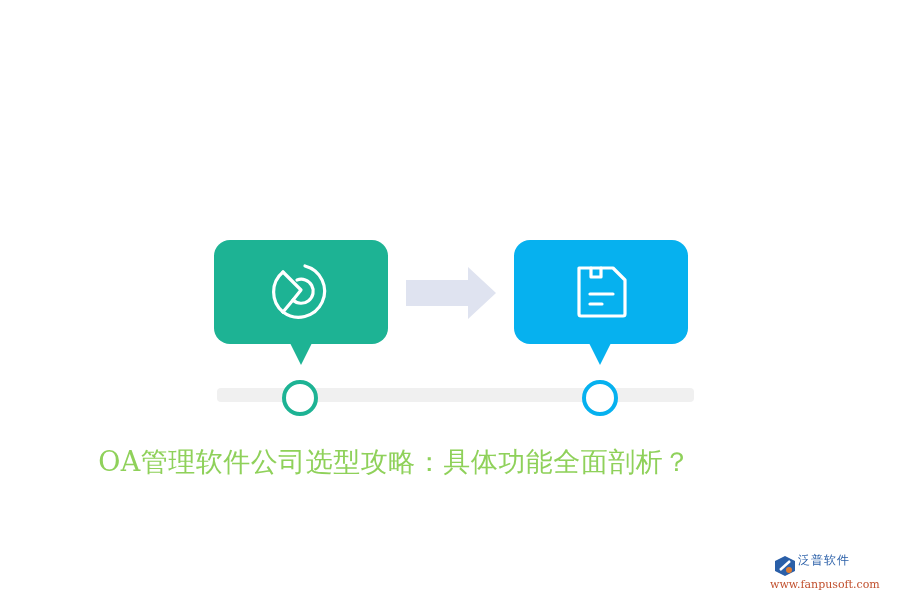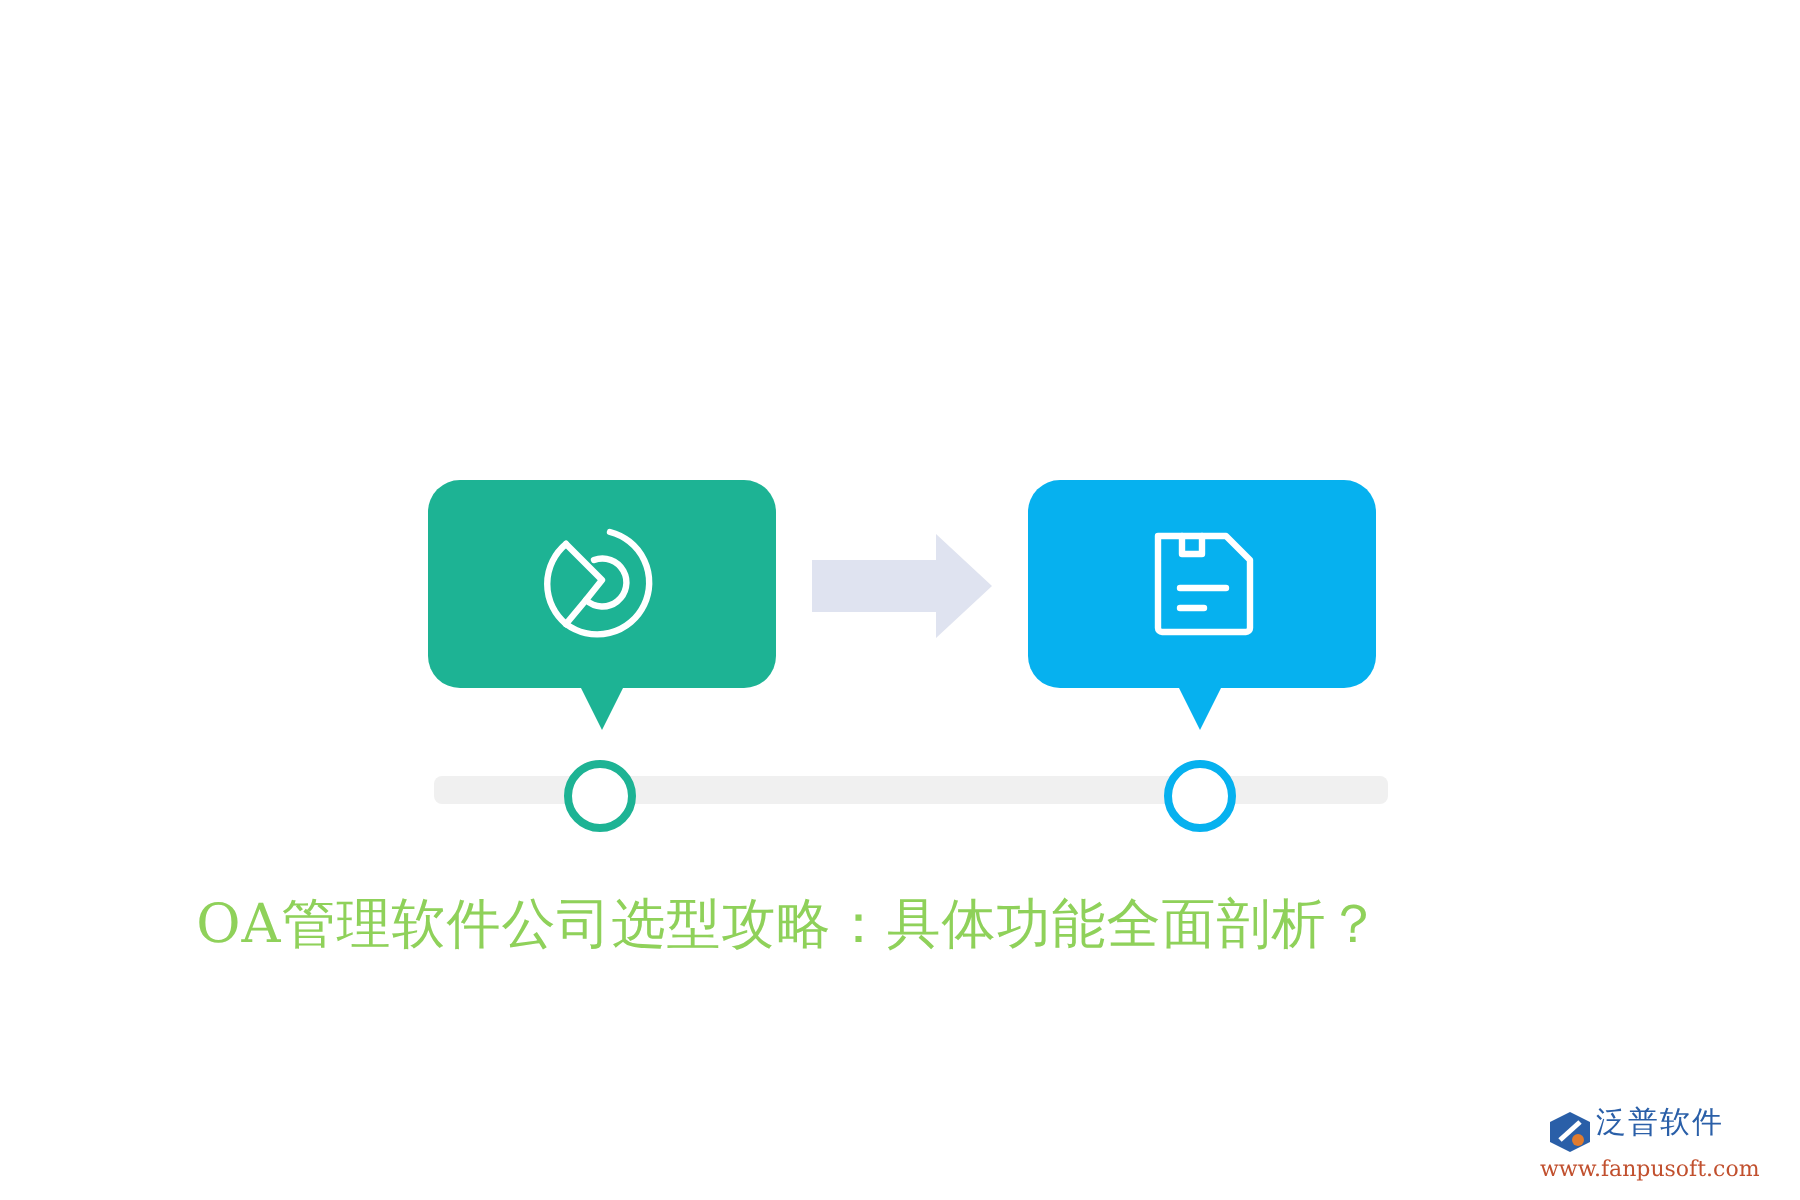--- a/index.html
+++ b/index.html
@@ -12,21 +12,21 @@
   .tail-blue  { left: 589px; top: 343px; border-top-color: #06b1ef; }
   .icon-wrap { position: absolute; left: 50%; top: 50%; transform: translate(-50%, -50%); width: 64px; height: 64px; }
   .arrow { position: absolute; left: 406px; top: 267px; width: 90px; height: 52px; }
   .track { position: absolute; left: 217px; top: 388px; width: 477px; height: 14px; background: #f0f0f0; border-radius: 4px; }
   .node { position: absolute; width: 36px; height: 36px; border-radius: 50%; background: #ffffff; box-sizing: border-box; border: 4px solid; }
   .node-green { left: 282px; top: 380px; border-color: #1db394; }
   .node-blue  { left: 582px; top: 380px; border-color: #06b1ef; }
   .title { position: absolute; left: 0; width: 789px; top: 444px; text-align: center; color: #8fd15a; font-size: 27px; letter-spacing: 0.5px; font-family: "DejaVu Serif", serif; }
   .logo { position: absolute; left: 768px; top: 552px; width: 126px; height: 42px; }
   .logo-mark { position: absolute; left: 6px; top: 3px; width: 22px; height: 22px; }
-  .logo-name { position: absolute; left: 30px; top: 0px; font-size: 15px; color: #2a5fa8; font-family: "DejaVu Sans", sans-serif; letter-spacing: 1px; }
+  .logo-name { position: absolute; left: 30px; top: 0px; font-size: 12px; color: #2a5fa8; font-family: "DejaVu Sans", sans-serif; letter-spacing: 1px; }
   .logo-url { position: absolute; left: 2px; top: 26px; font-size: 11px; color: #c1502e; font-family: "DejaVu Serif", serif; }
 </style>
 </head>
 <body>
 
 <div class="card card-green">
   <div class="icon-wrap">
     <svg width="64" height="64" viewBox="0 0 64 64" fill="none" stroke="#ffffff" stroke-width="3.2" stroke-linecap="round" stroke-linejoin="round">
       <path d="M36 6 A26 26 0 1 1 14 52"></path>
       <path d="M14 52 L24 40 A12 12 0 1 0 28 20"></path>

